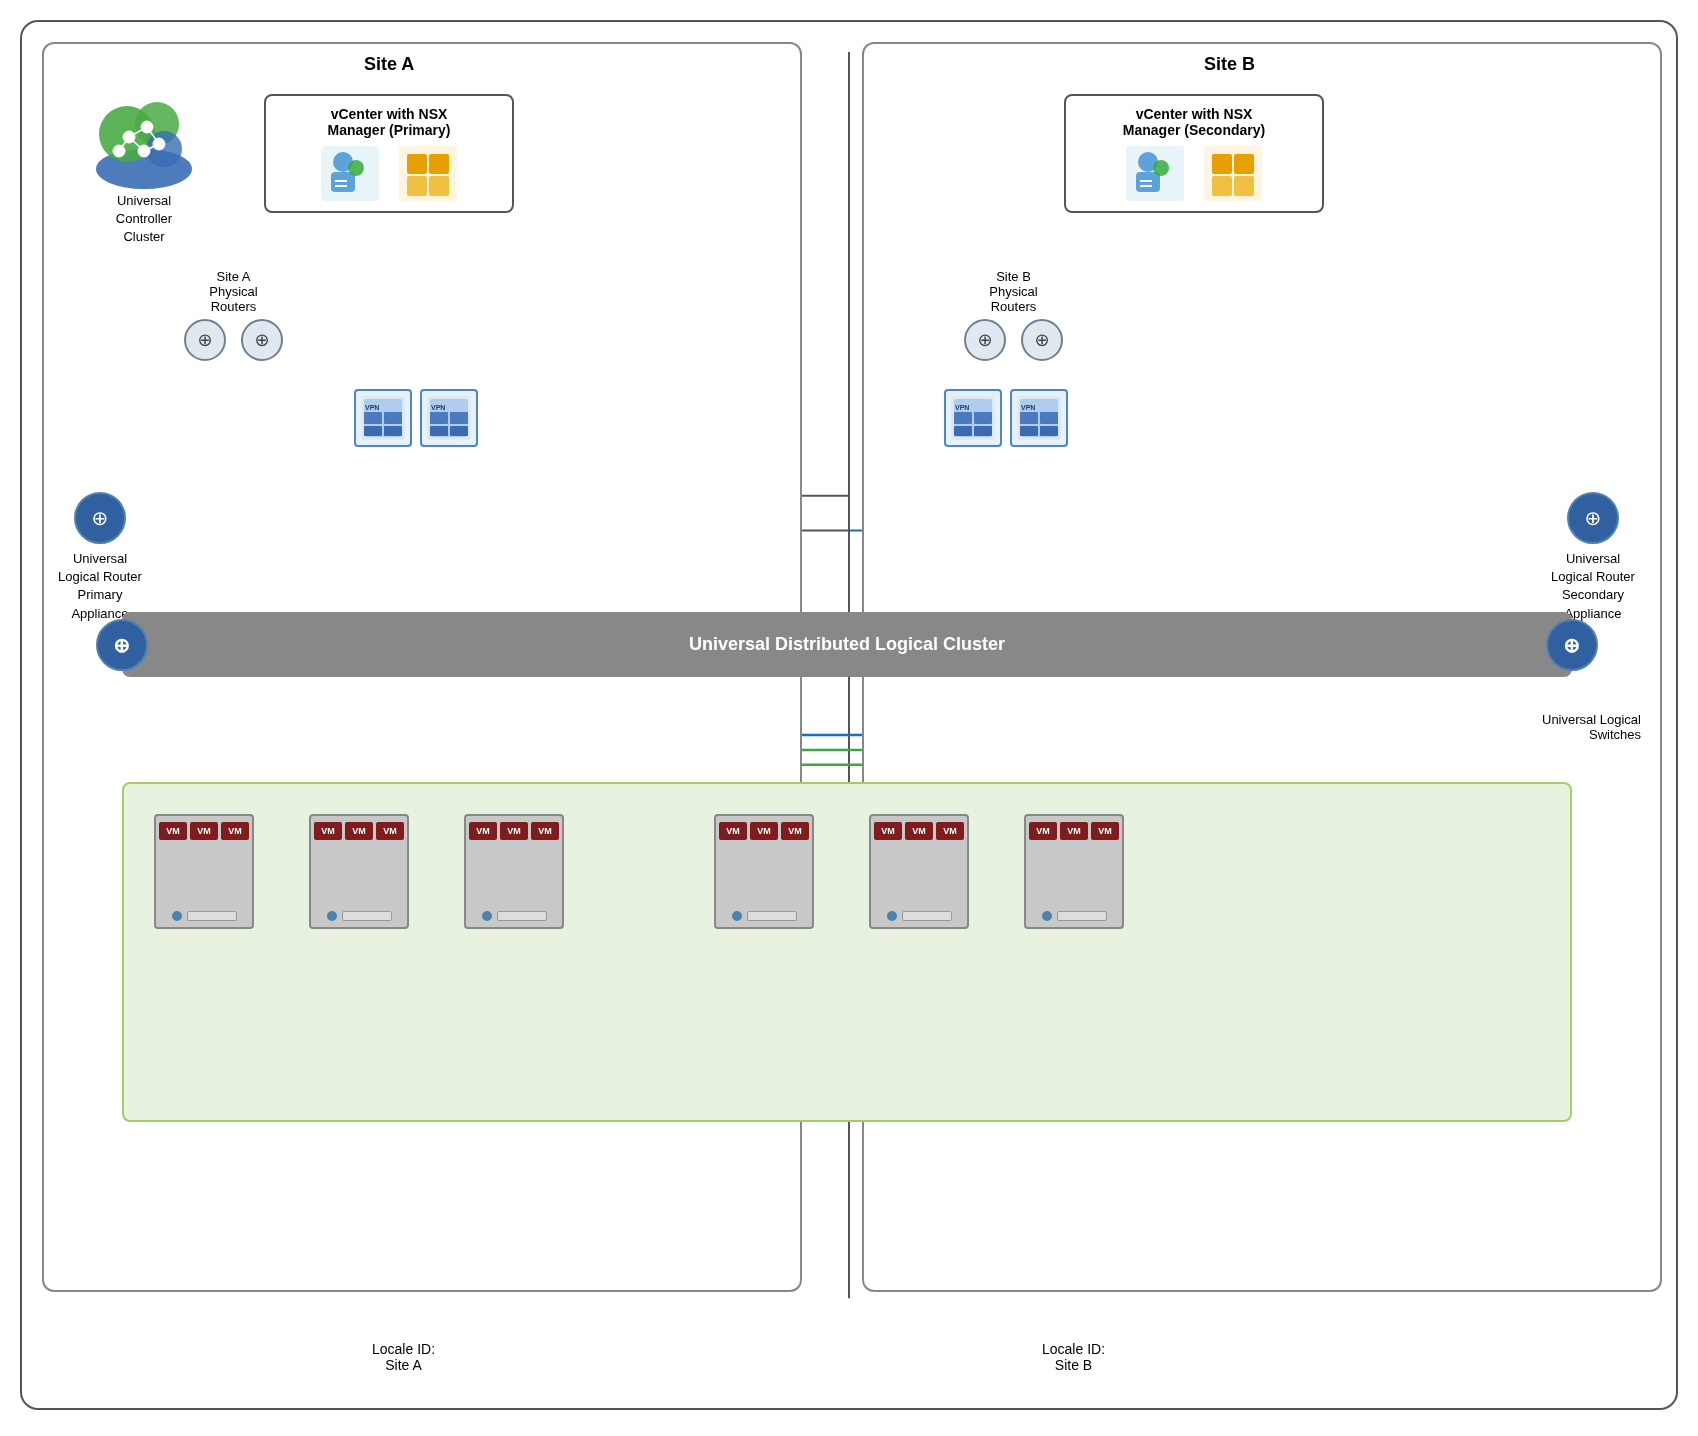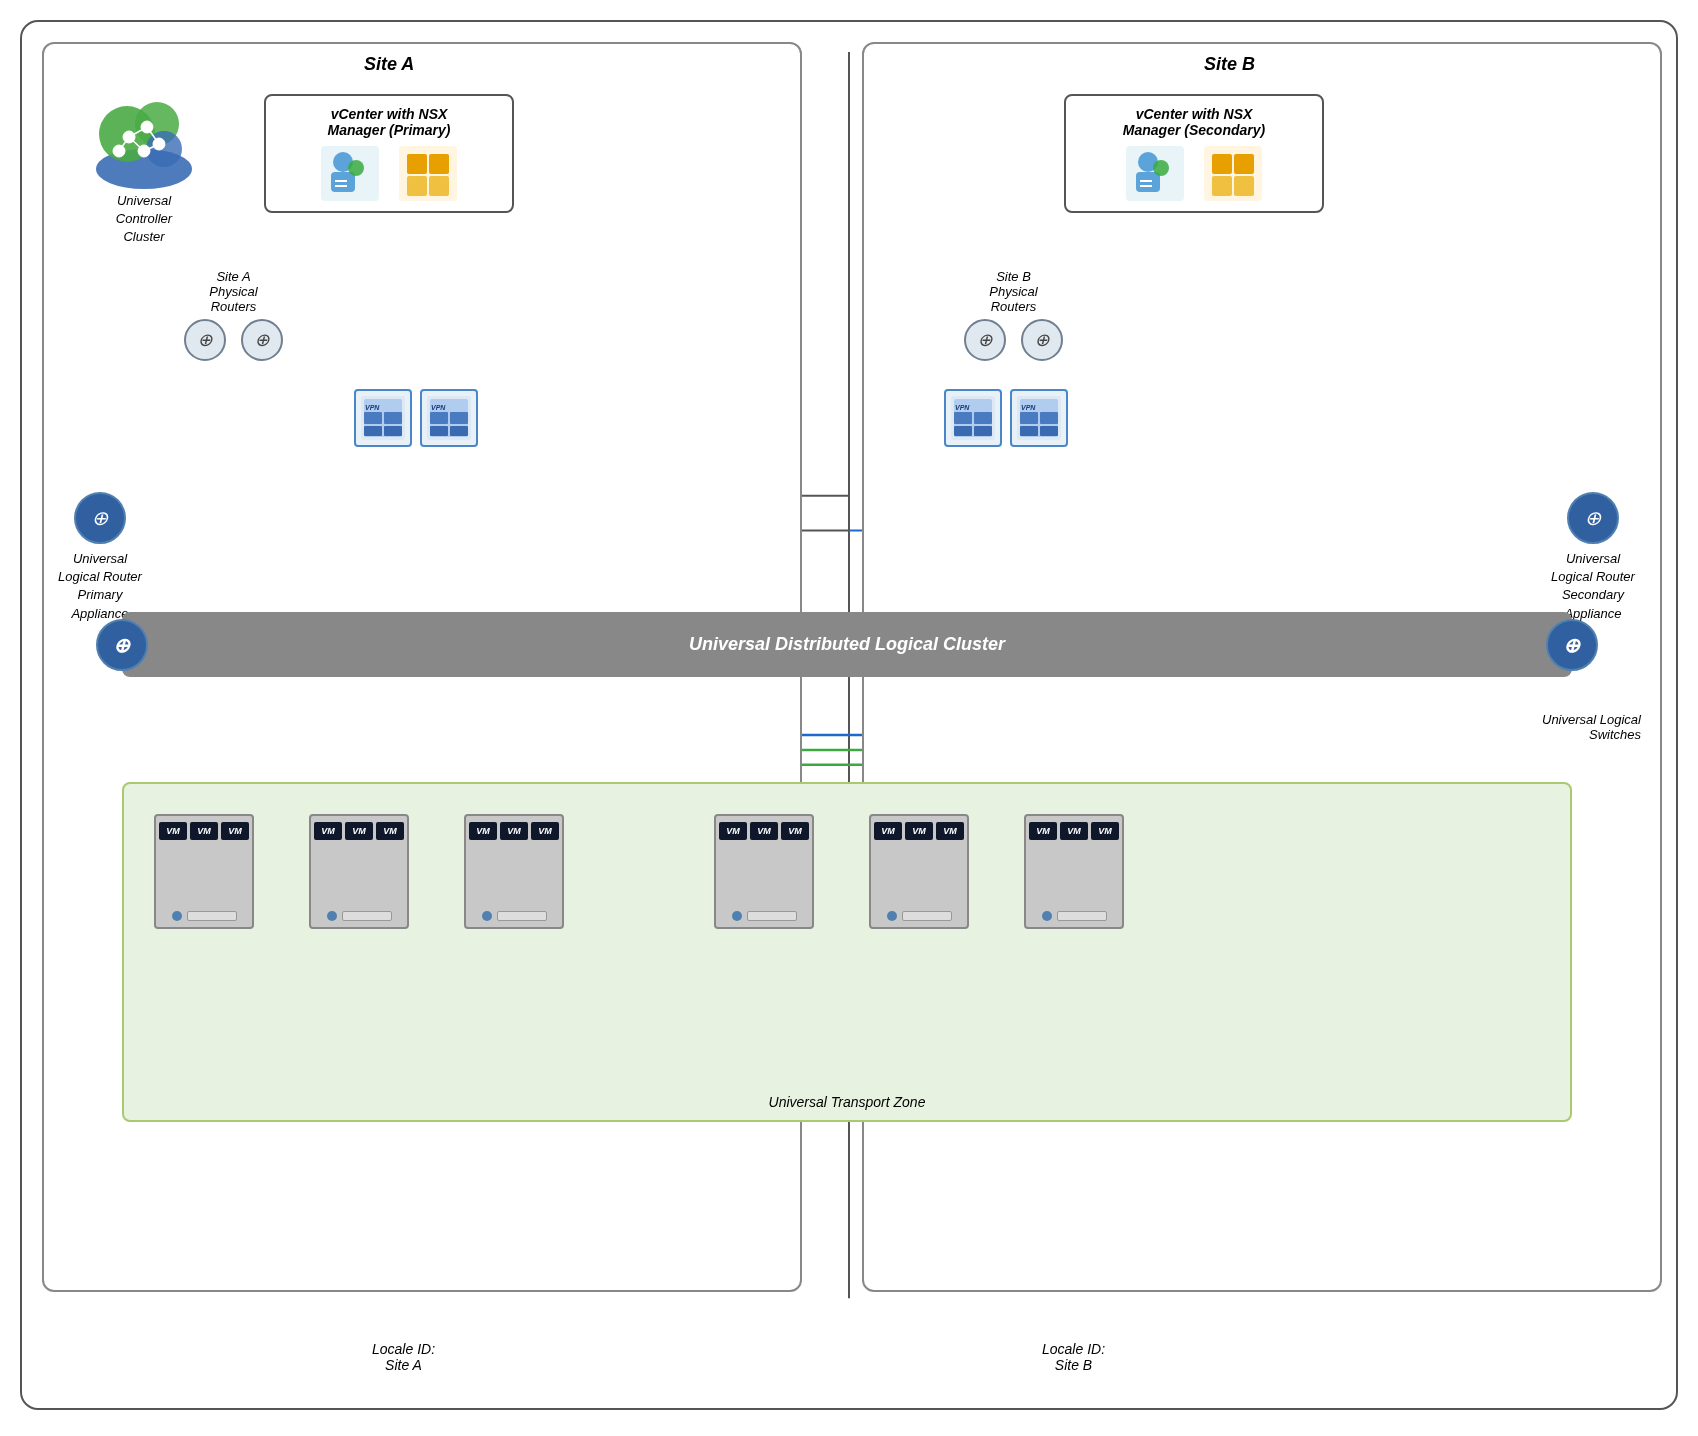--- a/index.html
+++ b/index.html
@@ -14,21 +14,20 @@
     }
 
     .outer-container {
       position: absolute;
       top: 20px; left: 20px;
       width: 1658px;
       height: 1390px;
       border: 2px solid #555;
       border-radius: 18px;
       background: #fff;
-      font-style: italic;
     }
 
     
     .site-a-box {
       position: absolute;
       top: 20px; left: 20px;
       width: 760px;
       height: 1250px;
       border: 2px solid #888;
       border-radius: 12px;
@@ -88,21 +87,21 @@
 
     .vm-row {
       display: flex;
       gap: 3px;
       margin-bottom: 4px;
     }
 
     .vm-badge {
       width: 28px;
       height: 18px;
-      background: #0f172a;
+      background: #7f1d1d;
       color: #fff;
       font-size: 9px;
       font-weight: bold;
       display: flex;
       align-items: center;
       justify-content: center;
       border-radius: 2px;
     }
 
     .host-bottom {
@@ -539,21 +538,20 @@
             <div class="vm-badge">VM</div>
           </div>
           <div class="host-bottom">
               <div class="host-dot"></div>
               <div class="host-slot"></div>
             </div>
         </div>
       </div>
     </div>
 
-    <div style="position:absolute; bottom:10px; width:100%; text-align:center; font-size:14px;">Universal Transport Zone</div>
   </div>
 
   <div style="position:absolute; top:690px; right:35px; font-size:13px; text-align:right;">
     <span>Universal Logical<br>Switches</span>
   </div>
 
   <div style="position:absolute; bottom:35px; left:350px; text-align:center; font-size:14px;">
     <span>Locale ID:<br>Site A</span>
   </div>
 

